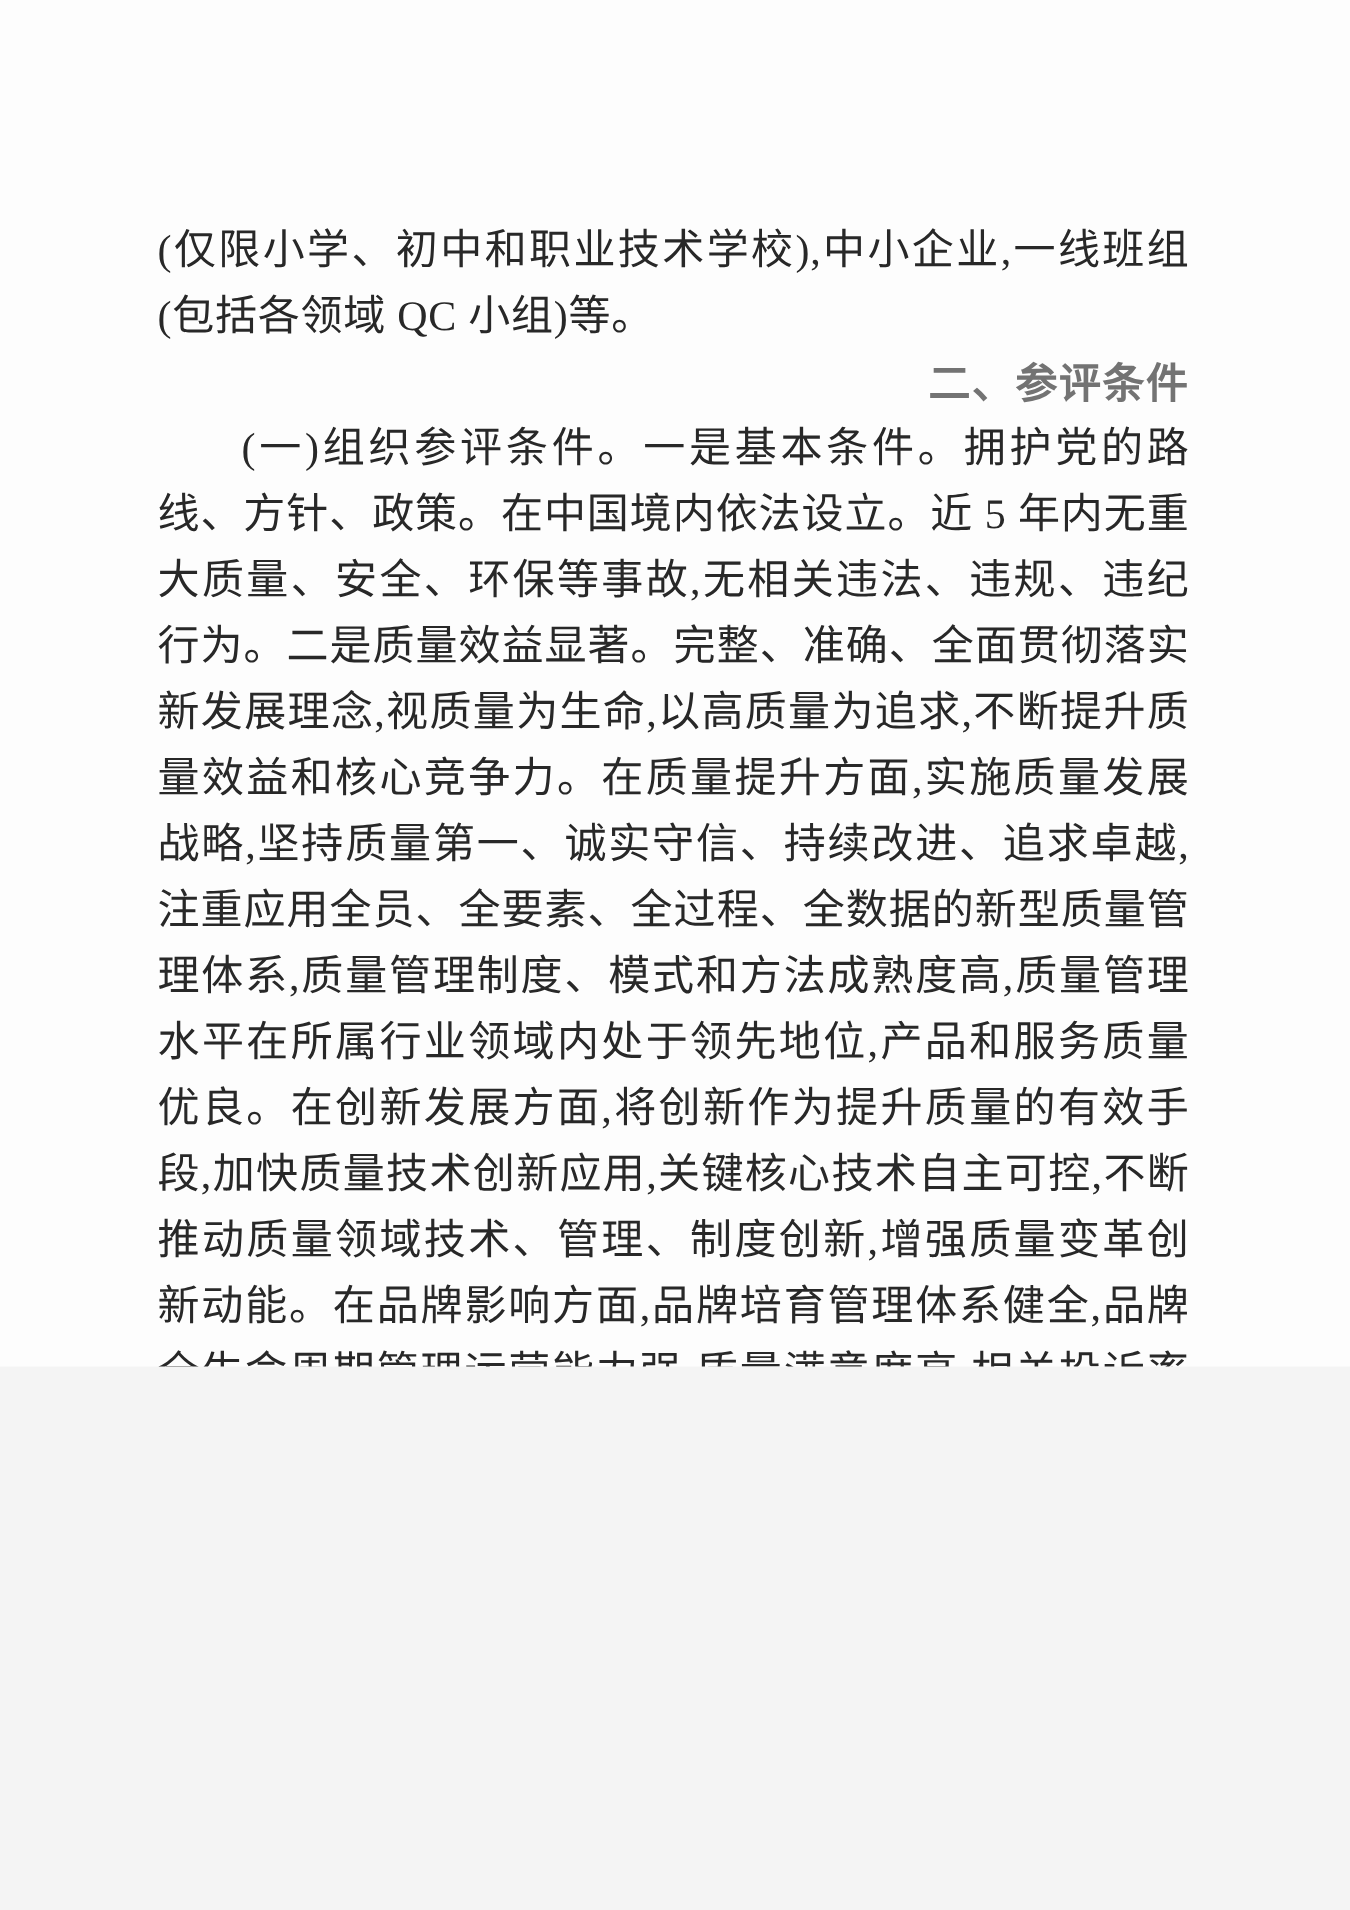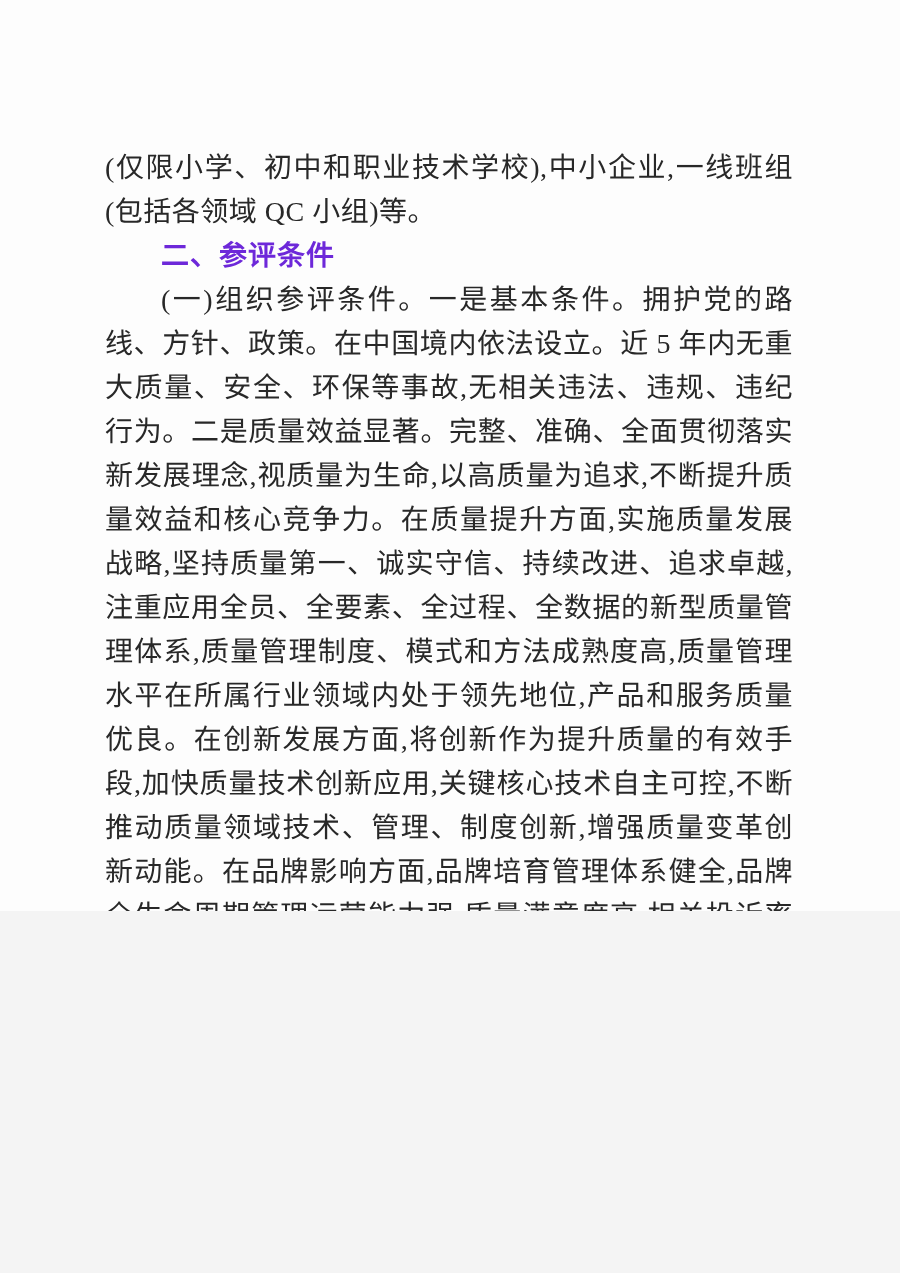--- a/index.html
+++ b/index.html
@@ -40,21 +40,22 @@
     text-indent: 2em;
   }
   .section-heading {
     margin: 0;
     font-size: 28px;
     line-height: 44px;
     font-weight: 700;
     text-indent: 2em;
     letter-spacing: 1px;
     font-family: "Liberation Sans", "DejaVu Sans", sans-serif;
-    color: #6d28d9;
+    color: #737373;
+    text-align: right;
   }
   .page-footer {
     position: absolute;
     left: 133px;
     top: 1150px;
     font-size: 26px;
     line-height: 34px;
     letter-spacing: 3px;
     color: #2e2e2e;
   }

